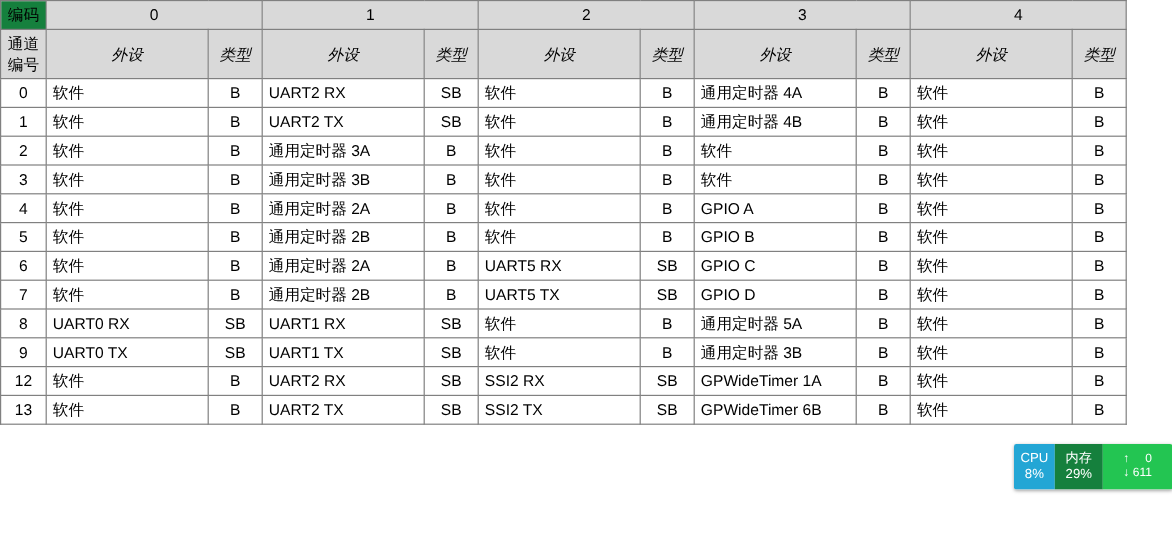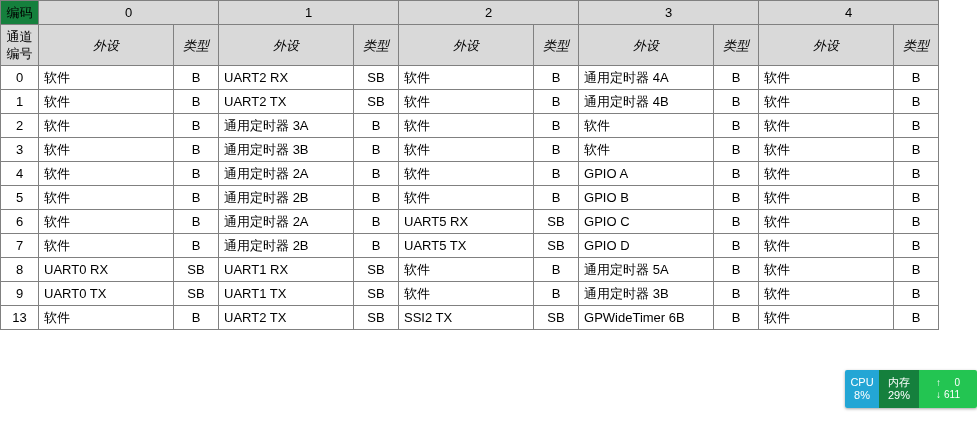--- a/index.html
+++ b/index.html
@@ -288,20 +288,33 @@
         </tr>
         <tr>
           <td class="chan-num">9</td>
           <td class="periph">UART0 TX</td>
           <td class="type">SB</td>
           <td class="periph">UART1 TX</td>
           <td class="type">SB</td>
           <td class="periph">软件</td>
           <td class="type">B</td>
           <td class="periph">通用定时器 3B</td>
+          <td class="type">B</td>
+          <td class="periph">软件</td>
+          <td class="type">B</td>
+        </tr>
+        <tr>
+          <td class="chan-num">12</td>
+          <td class="periph">软件</td>
+          <td class="type">B</td>
+          <td class="periph">UART2 RX</td>
+          <td class="type">SB</td>
+          <td class="periph">SSI2 RX</td>
+          <td class="type">SB</td>
+          <td class="periph">GPWideTimer 1A</td>
           <td class="type">B</td>
           <td class="periph">软件</td>
           <td class="type">B</td>
         </tr>
         <tr>
           <td class="chan-num">13</td>
           <td class="periph">软件</td>
           <td class="type">B</td>
           <td class="periph">UART2 TX</td>
           <td class="type">SB</td>

